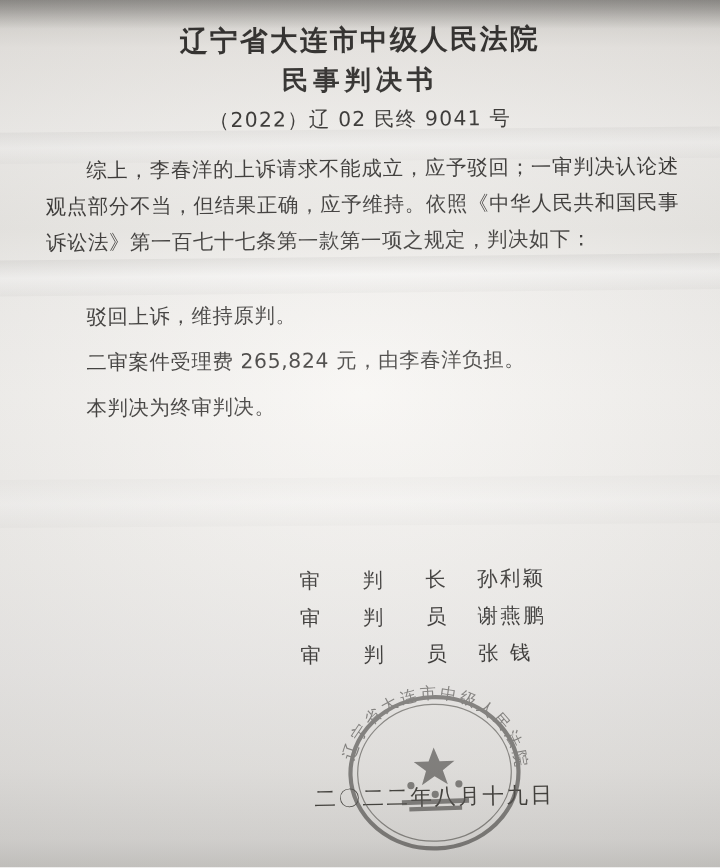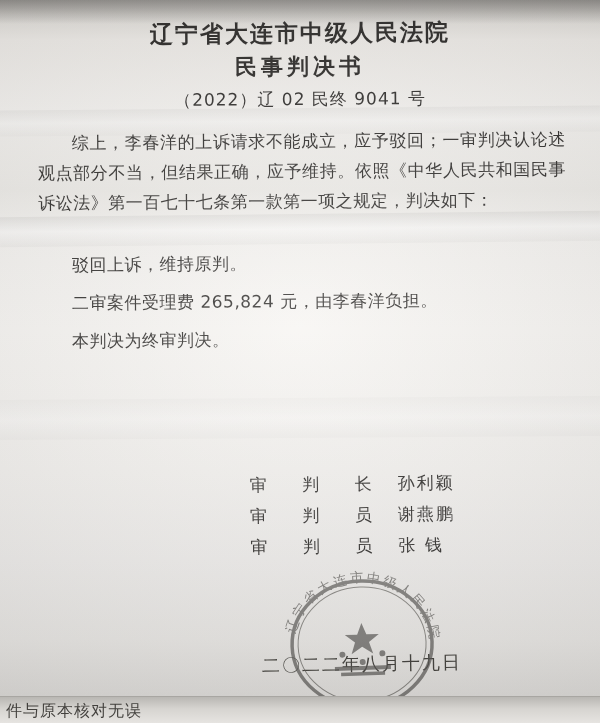--- a/index.html
+++ b/index.html
@@ -268,17 +268,14 @@
     </div>
 
   </div>
 
   <div class="shade crease-top"></div>
   <div class="shade crease-a"></div>
   <div class="shade crease-b"></div>
   <div class="shade crease-c"></div>
   <div class="vig"></div>
 
-  <div class="bottom-strip">
-    <div class="bottom-text">件与原本核对无误</div>
-  </div>
 
 </div>
 
 </body></html>

